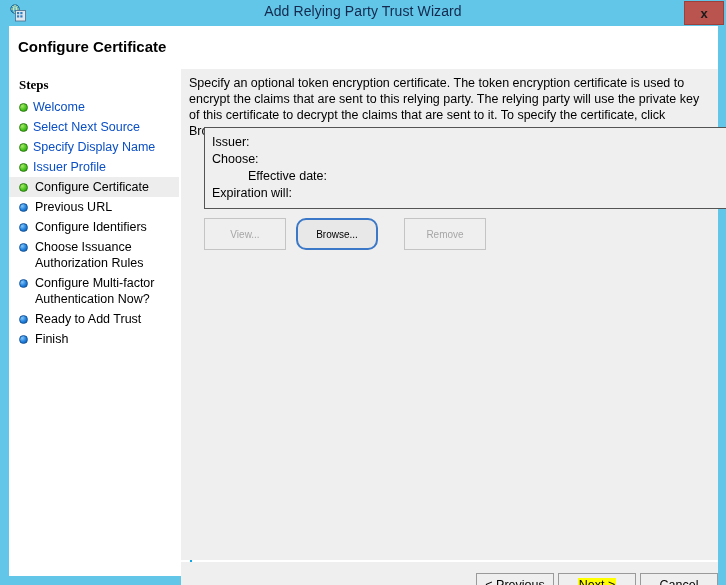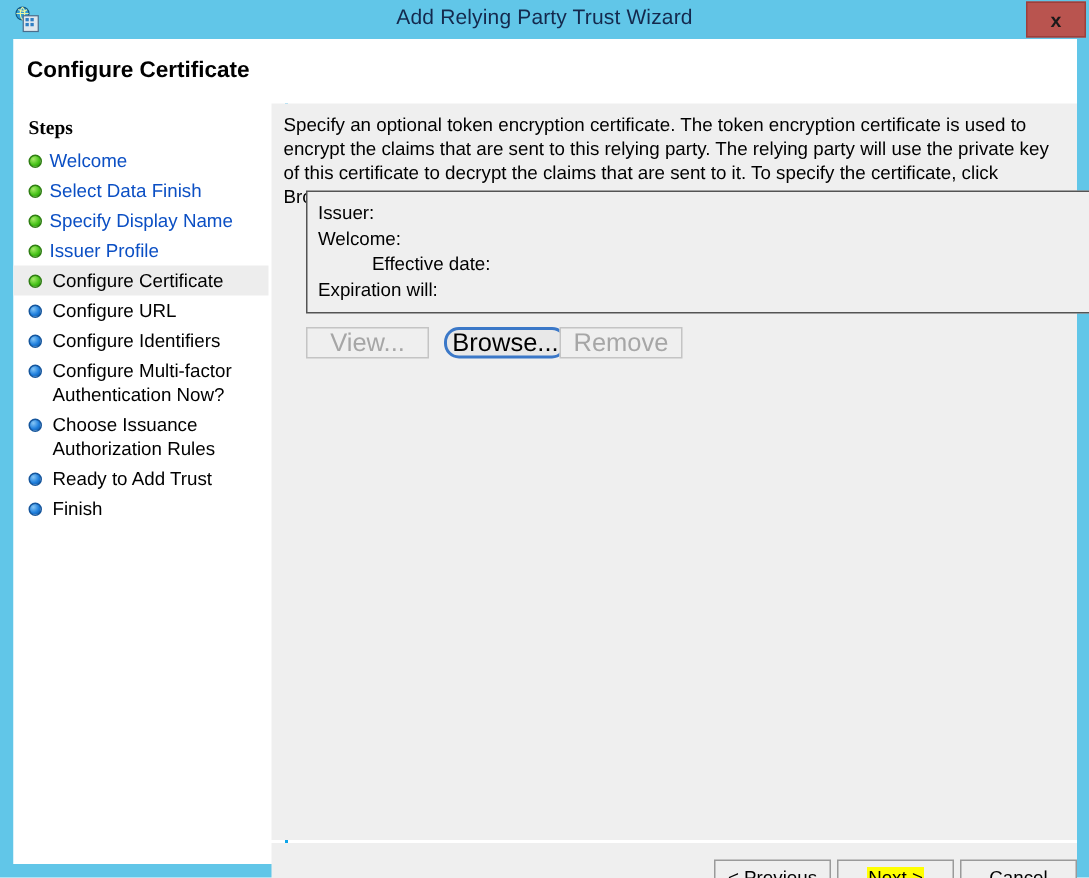--- a/index.html
+++ b/index.html
@@ -191,45 +191,45 @@
 
   .cert-actions {
     position: absolute;
     left: 23px; top: 149px;
     width: 400px;
     height: 22px;
   }
   .btn {
     position: absolute;
     top: 0;
-    height: 21px;
+    height: 32px;
     background: #efefef;
     border: 1px solid #9a9a9a;
     box-sizing: border-box;
-    font-size: 17px;
+    font-size: 10px;
     font-family: "Liberation Sans", sans-serif;
     color: #000000;
     display: flex;
     align-items: center;
     justify-content: center;
     cursor: pointer;
     padding: 0;
   }
   .btn.disabled {
     color: #a6a6a6;
     border-color: #c4c4c4;
     cursor: default;
   }
   .btn.focused {
     border: 2px solid #3b78c8;
     background: #e8e8e8;
   }
   #btn-view   { left: 0px;   width: 82px; }
   #btn-browse { left: 92px;  width: 82px; border-radius: 10px; }
-  #btn-remove { left: 169px; width: 82px; }
+  #btn-remove { left: 200px; width: 82px; }
 
   
   .footer {
     position: absolute;
     left: 172px; top: 536px;
     width: 537px;
     height: 48px;
     background: #efefef;
     box-sizing: border-box;
   }
@@ -290,56 +290,56 @@
       <div class="steps-title">Steps</div>
       <div class="steps-list">
 
         <div class="step link">
           <span class="bullet green"></span>
           <span>Welcome</span>
         </div>
 
         <div class="step link">
           <span class="bullet green"></span>
-          <span>Select Data Finish</span>
+          <span>Select Next Source</span>
         </div>
 
         <div class="step link">
           <span class="bullet green"></span>
           <span>Specify Display Name</span>
         </div>
 
         <div class="step link">
           <span class="bullet green"></span>
           <span>Issuer Profile</span>
         </div>
 
         <div class="step current">
           <span class="bullet green"></span>
           <span>Configure Certificate</span>
         </div>
 
         <div class="step">
           <span class="bullet blue"></span>
-          <span>Configure URL</span>
+          <span>Previous URL</span>
         </div>
 
         <div class="step">
           <span class="bullet blue"></span>
           <span>Configure Identifiers</span>
         </div>
 
         <div class="step">
           <span class="bullet blue"></span>
+          <span>Choose Issuance Authorization Rules</span>
+        </div>
+
+        <div class="step">
+          <span class="bullet blue"></span>
           <span>Configure Multi-factor Authentication Now?</span>
-        </div>
-
-        <div class="step">
-          <span class="bullet blue"></span>
-          <span>Choose Issuance Authorization Rules</span>
         </div>
 
         <div class="step">
           <span class="bullet blue"></span>
           <span>Ready to Add Trust</span>
         </div>
 
         <div class="step">
           <span class="bullet blue"></span>
           <span>Finish</span>
@@ -347,21 +347,21 @@
 
       </div>
     </div>
 
     <div class="content">
 
       <div class="intro">Specify an optional token encryption certificate.  The token encryption certificate is used to encrypt the claims that are sent to this relying party.  The relying party will use the private key of this certificate to decrypt the claims that are sent to it.  To specify the certificate, click Browse..</div>
 
       <div class="cert-box">
         <div class="cert-row r0">Issuer:</div>
-        <div class="cert-row r1">Welcome:</div>
+        <div class="cert-row r1">Choose:</div>
         <div class="cert-row r2">Effective date:</div>
         <div class="cert-row r3">Expiration will:</div>
       </div>
 
       <div class="cert-actions">
         <button class="btn disabled" id="btn-view">View...</button>
         <button class="btn focused" id="btn-browse">Browse...</button>
         <button class="btn disabled" id="btn-remove">Remove</button>
       </div>
 

